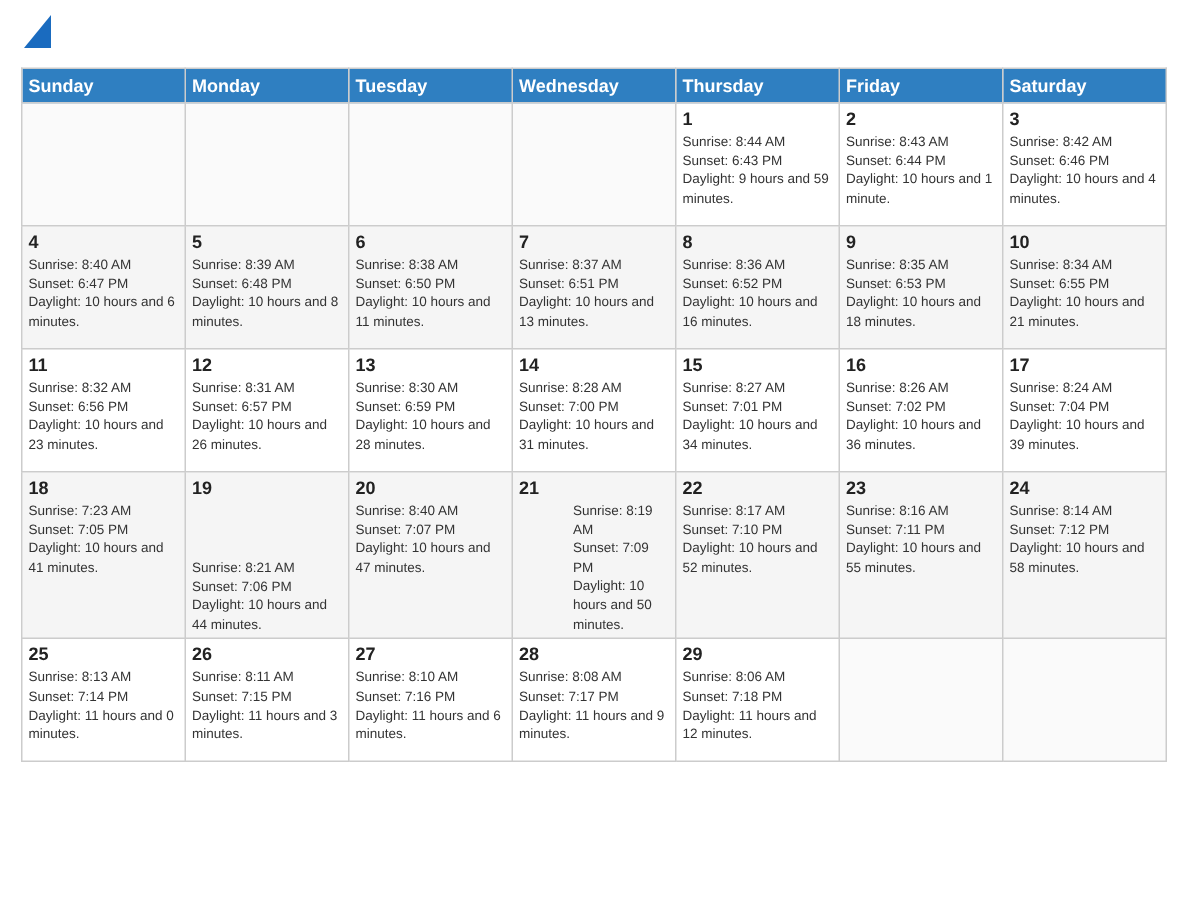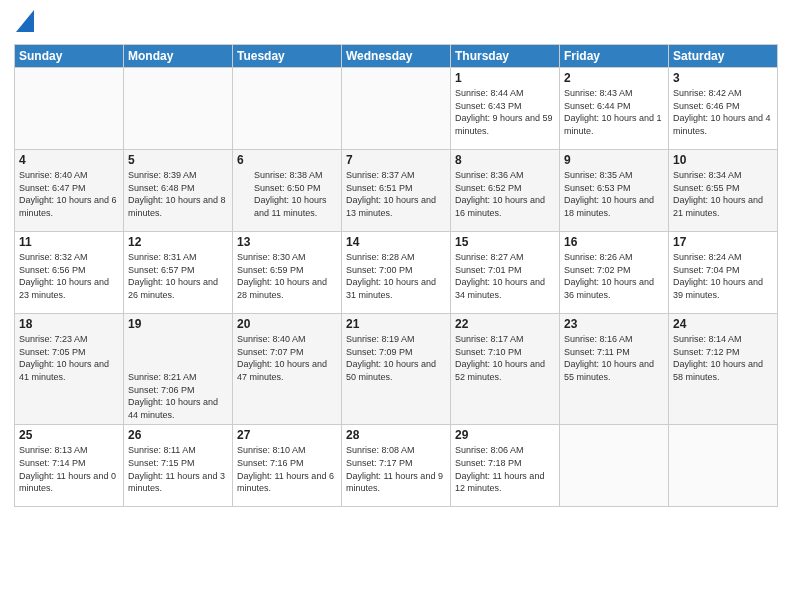--- a/index.html
+++ b/index.html
@@ -156,21 +156,21 @@
 Daylight: 10 hours and 6 minutes.</div>
           </td>
           <td>
             <span class="day-num">5</span>
             <div class="day-info" style="white-space: pre-line;">Sunrise: 8:39 AM
 Sunset: 6:48 PM
 Daylight: 10 hours and 8 minutes.</div>
           </td>
           <td>
             <span class="day-num">6</span>
-            <div class="day-info" style="white-space: pre-line; margin-left: 17px;">Sunrise: 8:38 AM
+            <div class="day-info" style="white-space: pre-line;">Sunrise: 8:38 AM
 Sunset: 6:50 PM
 Daylight: 10 hours and 11 minutes.</div>
           </td>
           <td>
             <span class="day-num">7</span>
             <div class="day-info" style="white-space: pre-line;">Sunrise: 8:37 AM
 Sunset: 6:51 PM
 Daylight: 10 hours and 13 minutes.</div>
           </td>
           <td>
@@ -250,21 +250,21 @@
 Daylight: 10 hours and 44 minutes.</div>
           </td>
           <td>
             <span class="day-num">20</span>
             <div class="day-info" style="white-space: pre-line;">Sunrise: 8:40 AM
 Sunset: 7:07 PM
 Daylight: 10 hours and 47 minutes.</div>
           </td>
           <td>
             <span class="day-num">21</span>
-            <div class="day-info" style="white-space: pre-line;">Sunrise: 8:19 AM
+            <div class="day-info" style="white-space: pre-line; margin-left: 36px;">Sunrise: 8:19 AM
 Sunset: 7:09 PM
 Daylight: 10 hours and 50 minutes.</div>
           </td>
           <td>
             <span class="day-num">22</span>
             <div class="day-info" style="white-space: pre-line;">Sunrise: 8:17 AM
 Sunset: 7:10 PM
 Daylight: 10 hours and 52 minutes.</div>
           </td>
           <td>

